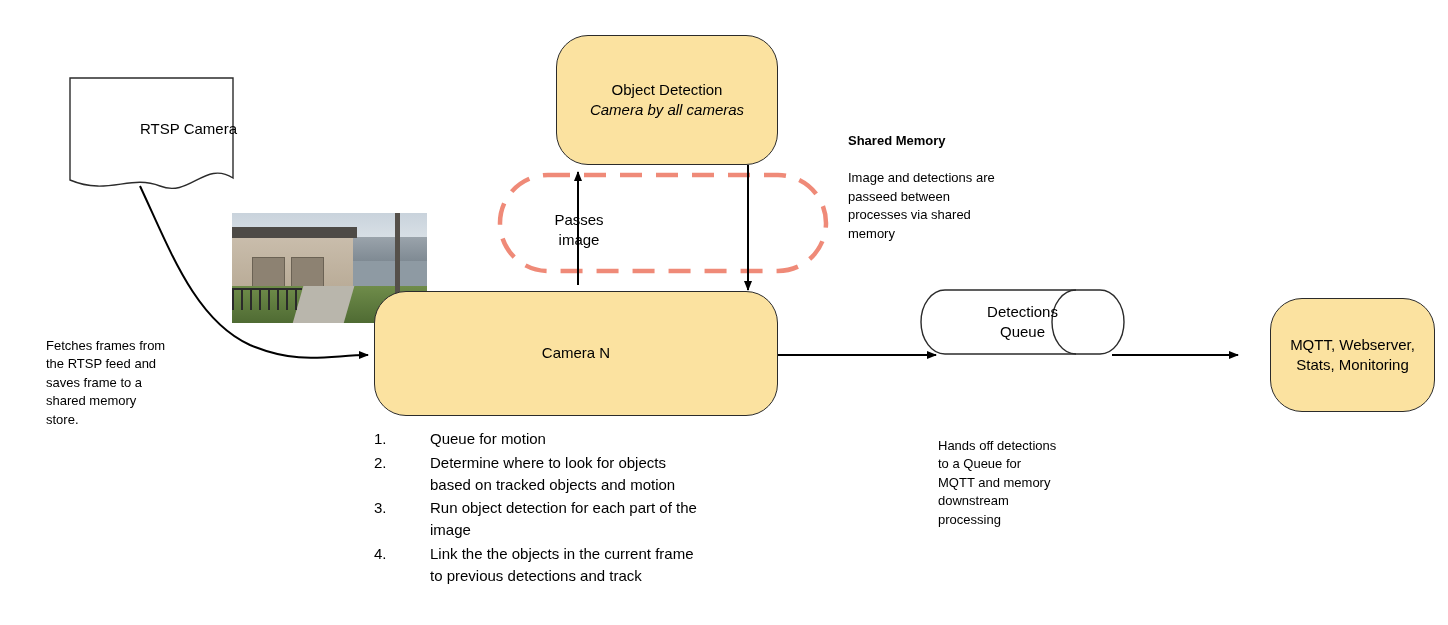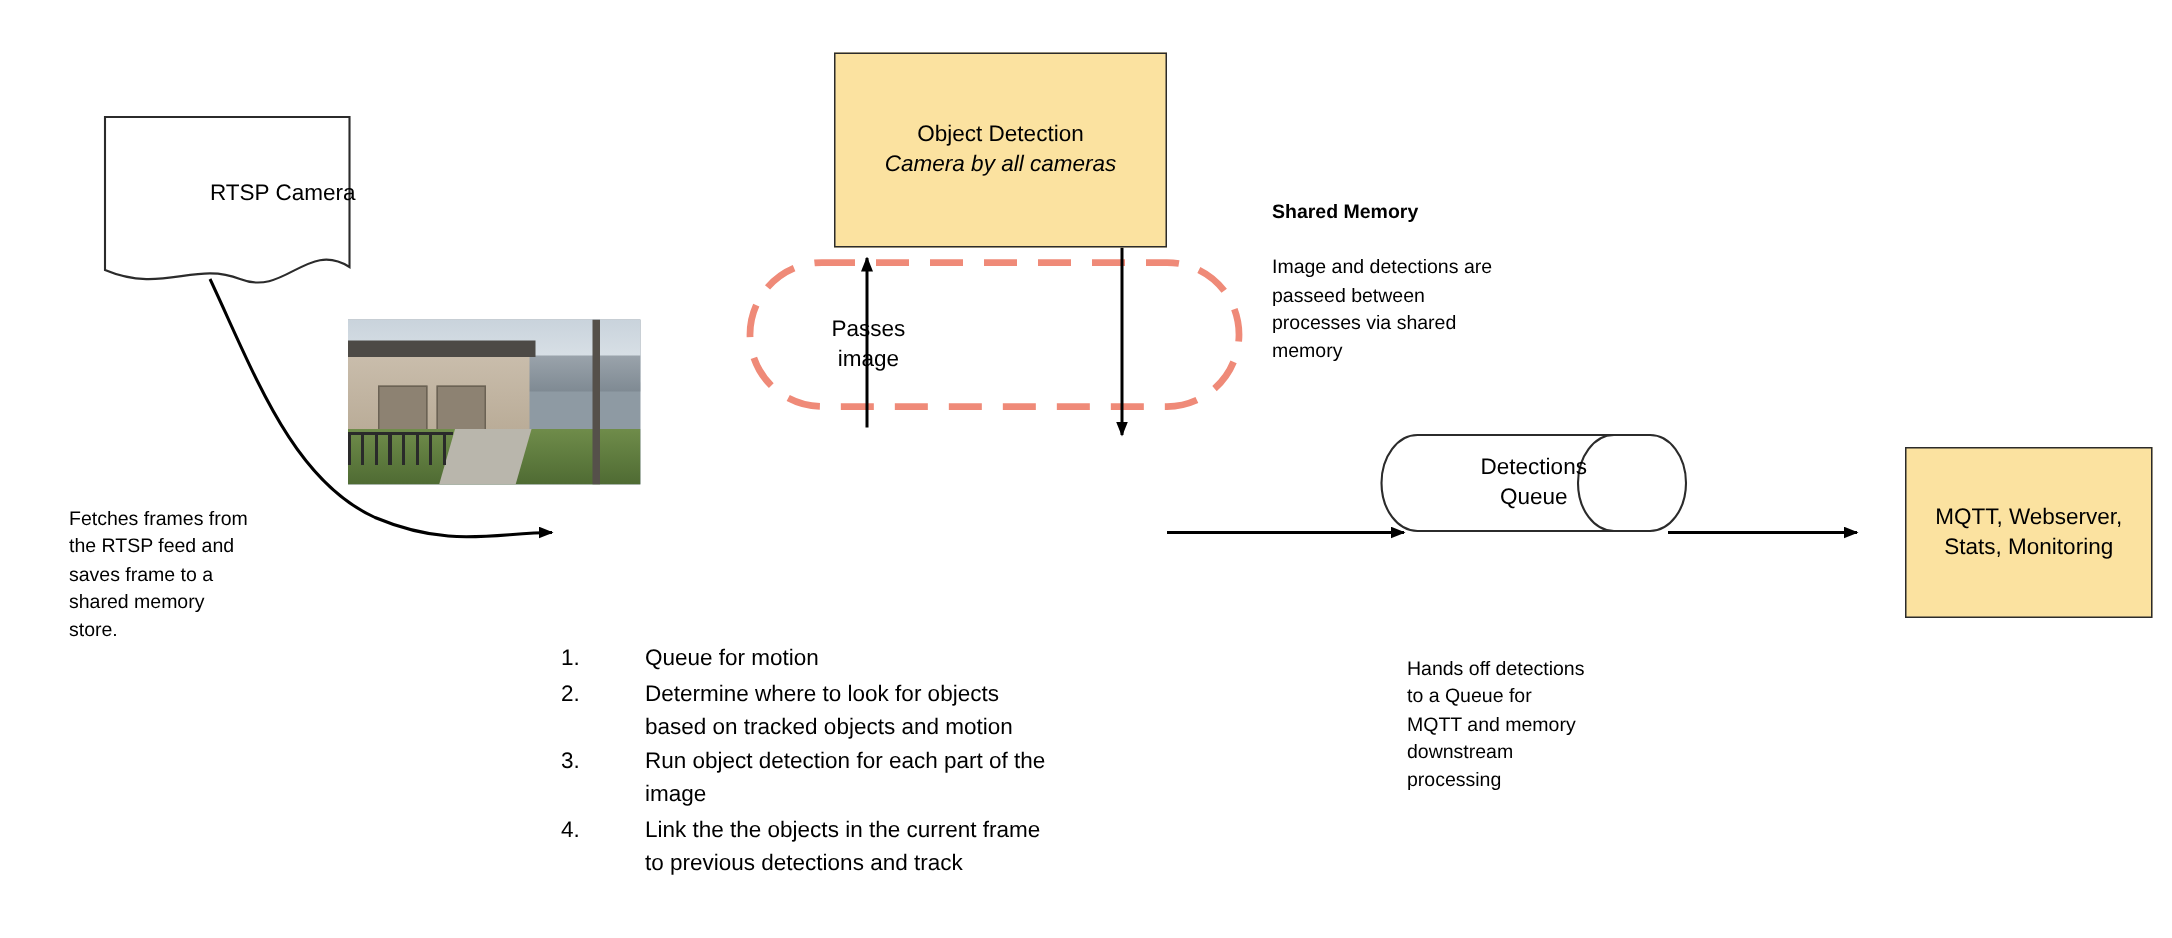--- a/index.html
+++ b/index.html
@@ -22,20 +22,21 @@
     position: absolute;
     top: 0;
     left: 0;
     width: 1448px;
     height: 625px;
     pointer-events: none;
   }
   .node {
     position: absolute;
     box-sizing: border-box;
+    border-radius: 32px;
   }
   .box {
     background: #fbe2a0;
     border: 1px solid #2b2b2b;
     display: flex;
     flex-direction: column;
     align-items: center;
     justify-content: center;
     text-align: center;
     font-size: 15px;
@@ -212,20 +213,23 @@
     <span class="strong">Shared Memory</span>
     <span>Image and detections are
 passeed between
 processes via shared
 memory</span>
   </div>
 
   <div class="edge-label" style="left:524px; top:210px; width:110px;">Passes
 image</div>
 
+  <div class="node box" style="left:374px; top:291px; width:404px; height:125px;">
+    <span>Camera N</span>
+  </div>
 
   <div class="steps" style="left:374px; top:428px; width:420px;">
     <div class="step">
       <span class="num">1.</span>
       <span class="txt">Queue for motion</span>
     </div>
     <div class="step">
       <span class="num">2.</span>
       <span class="txt">Determine where to look for objects
 based on tracked objects and motion</span>

